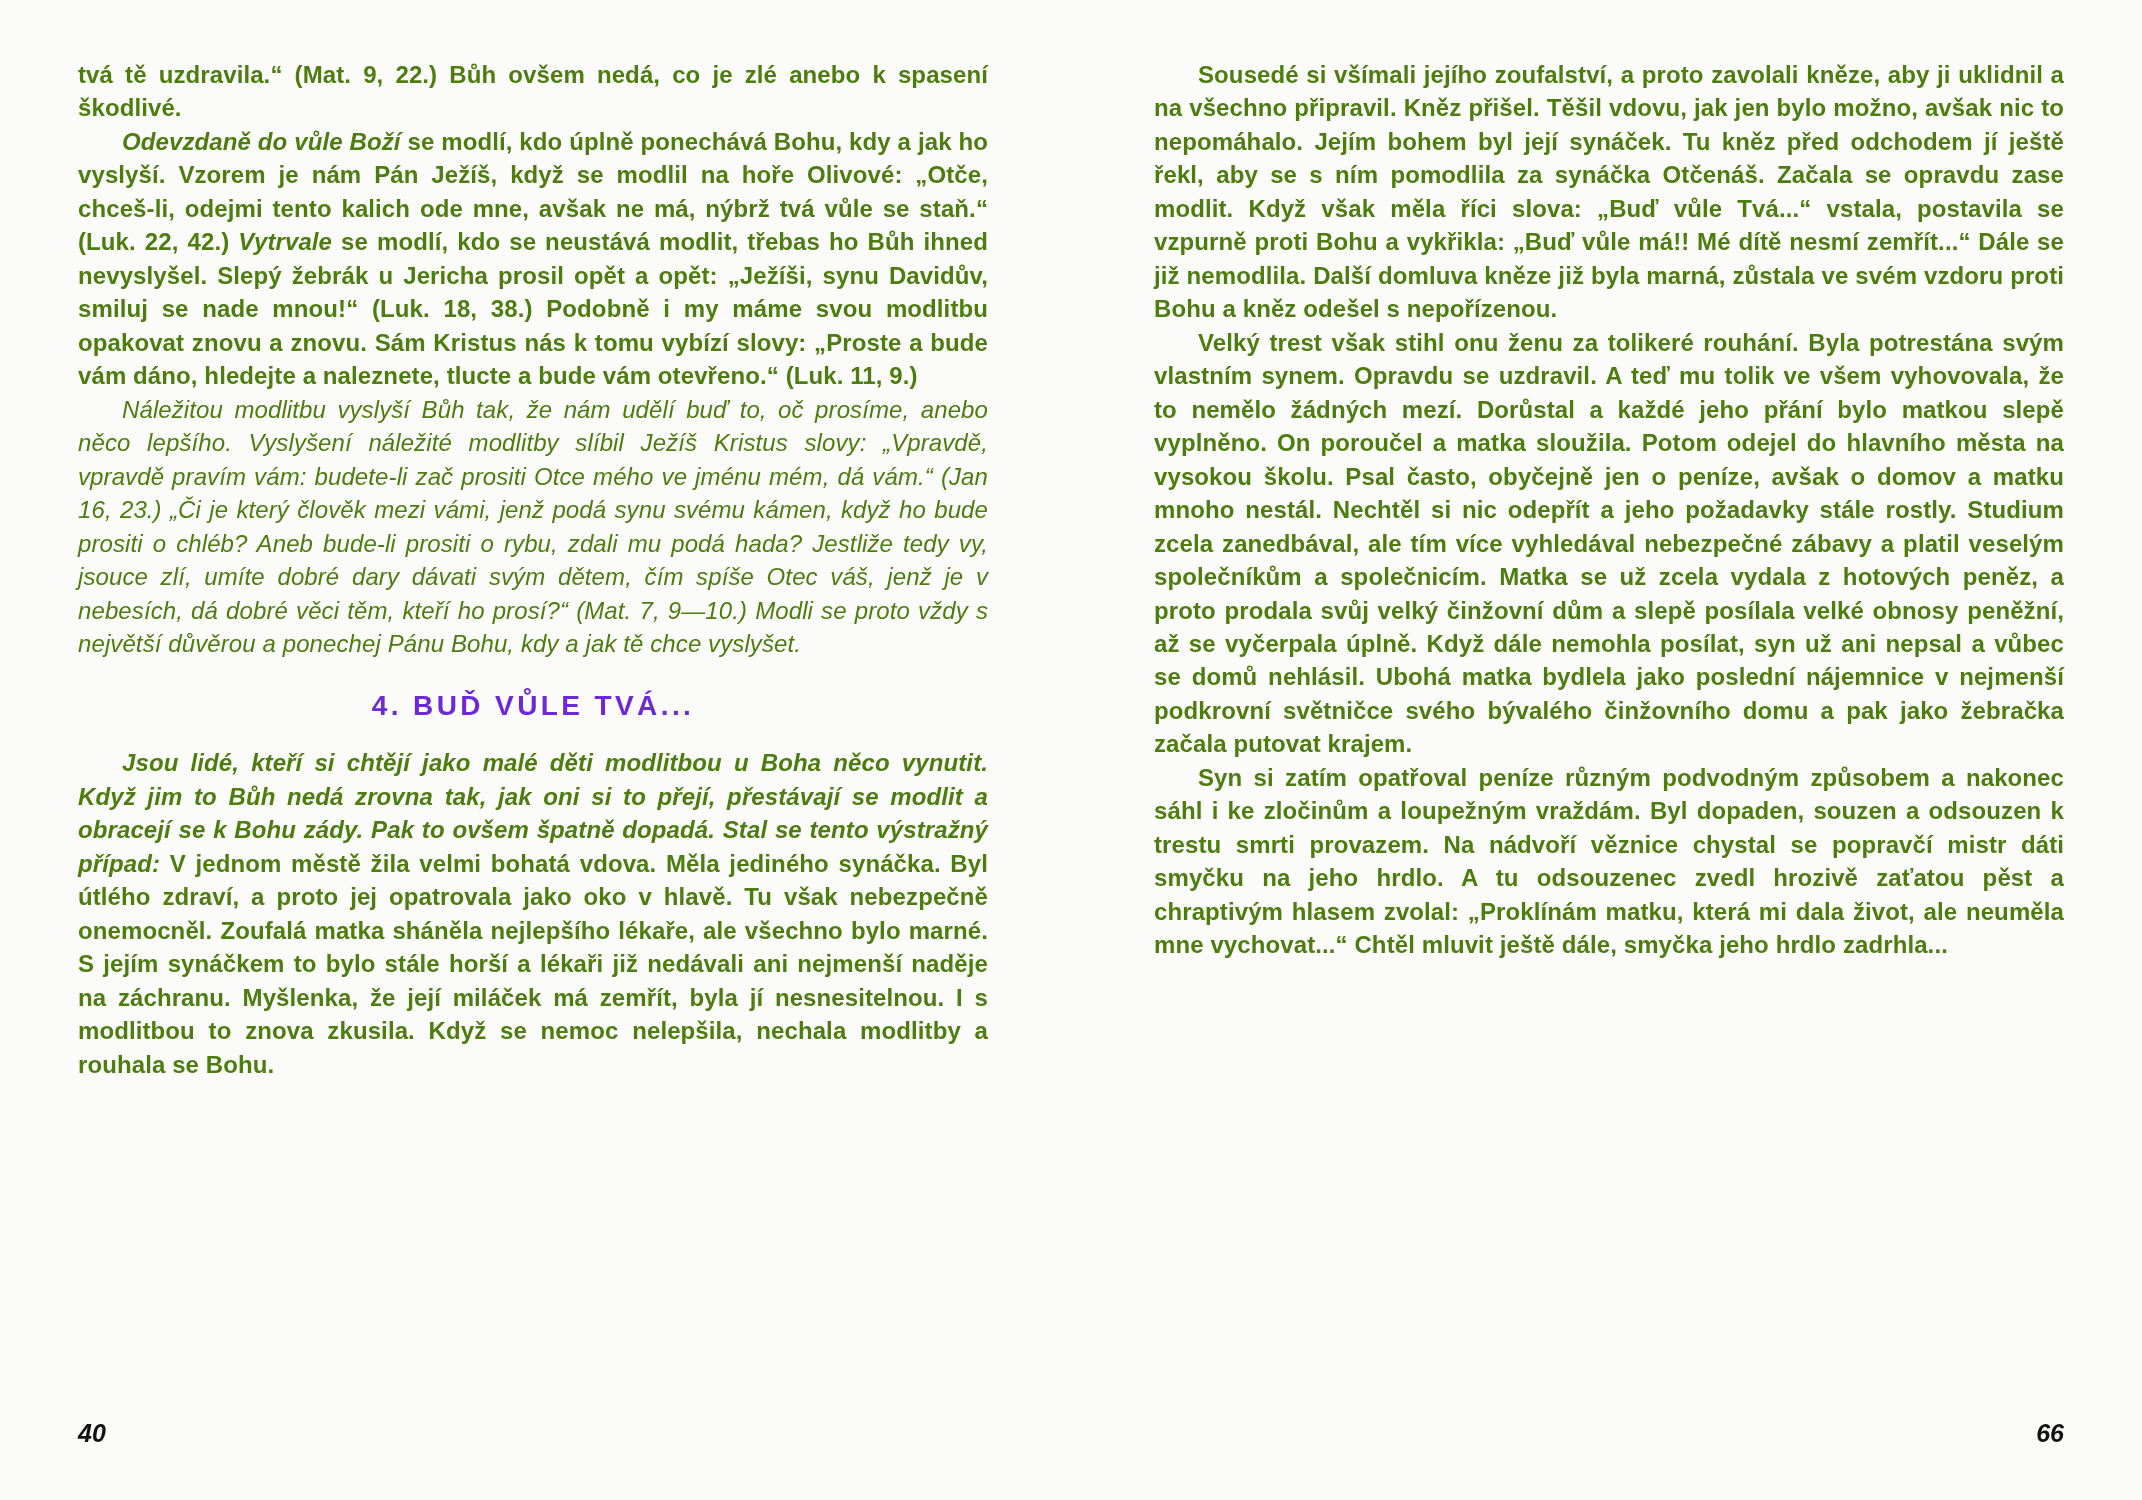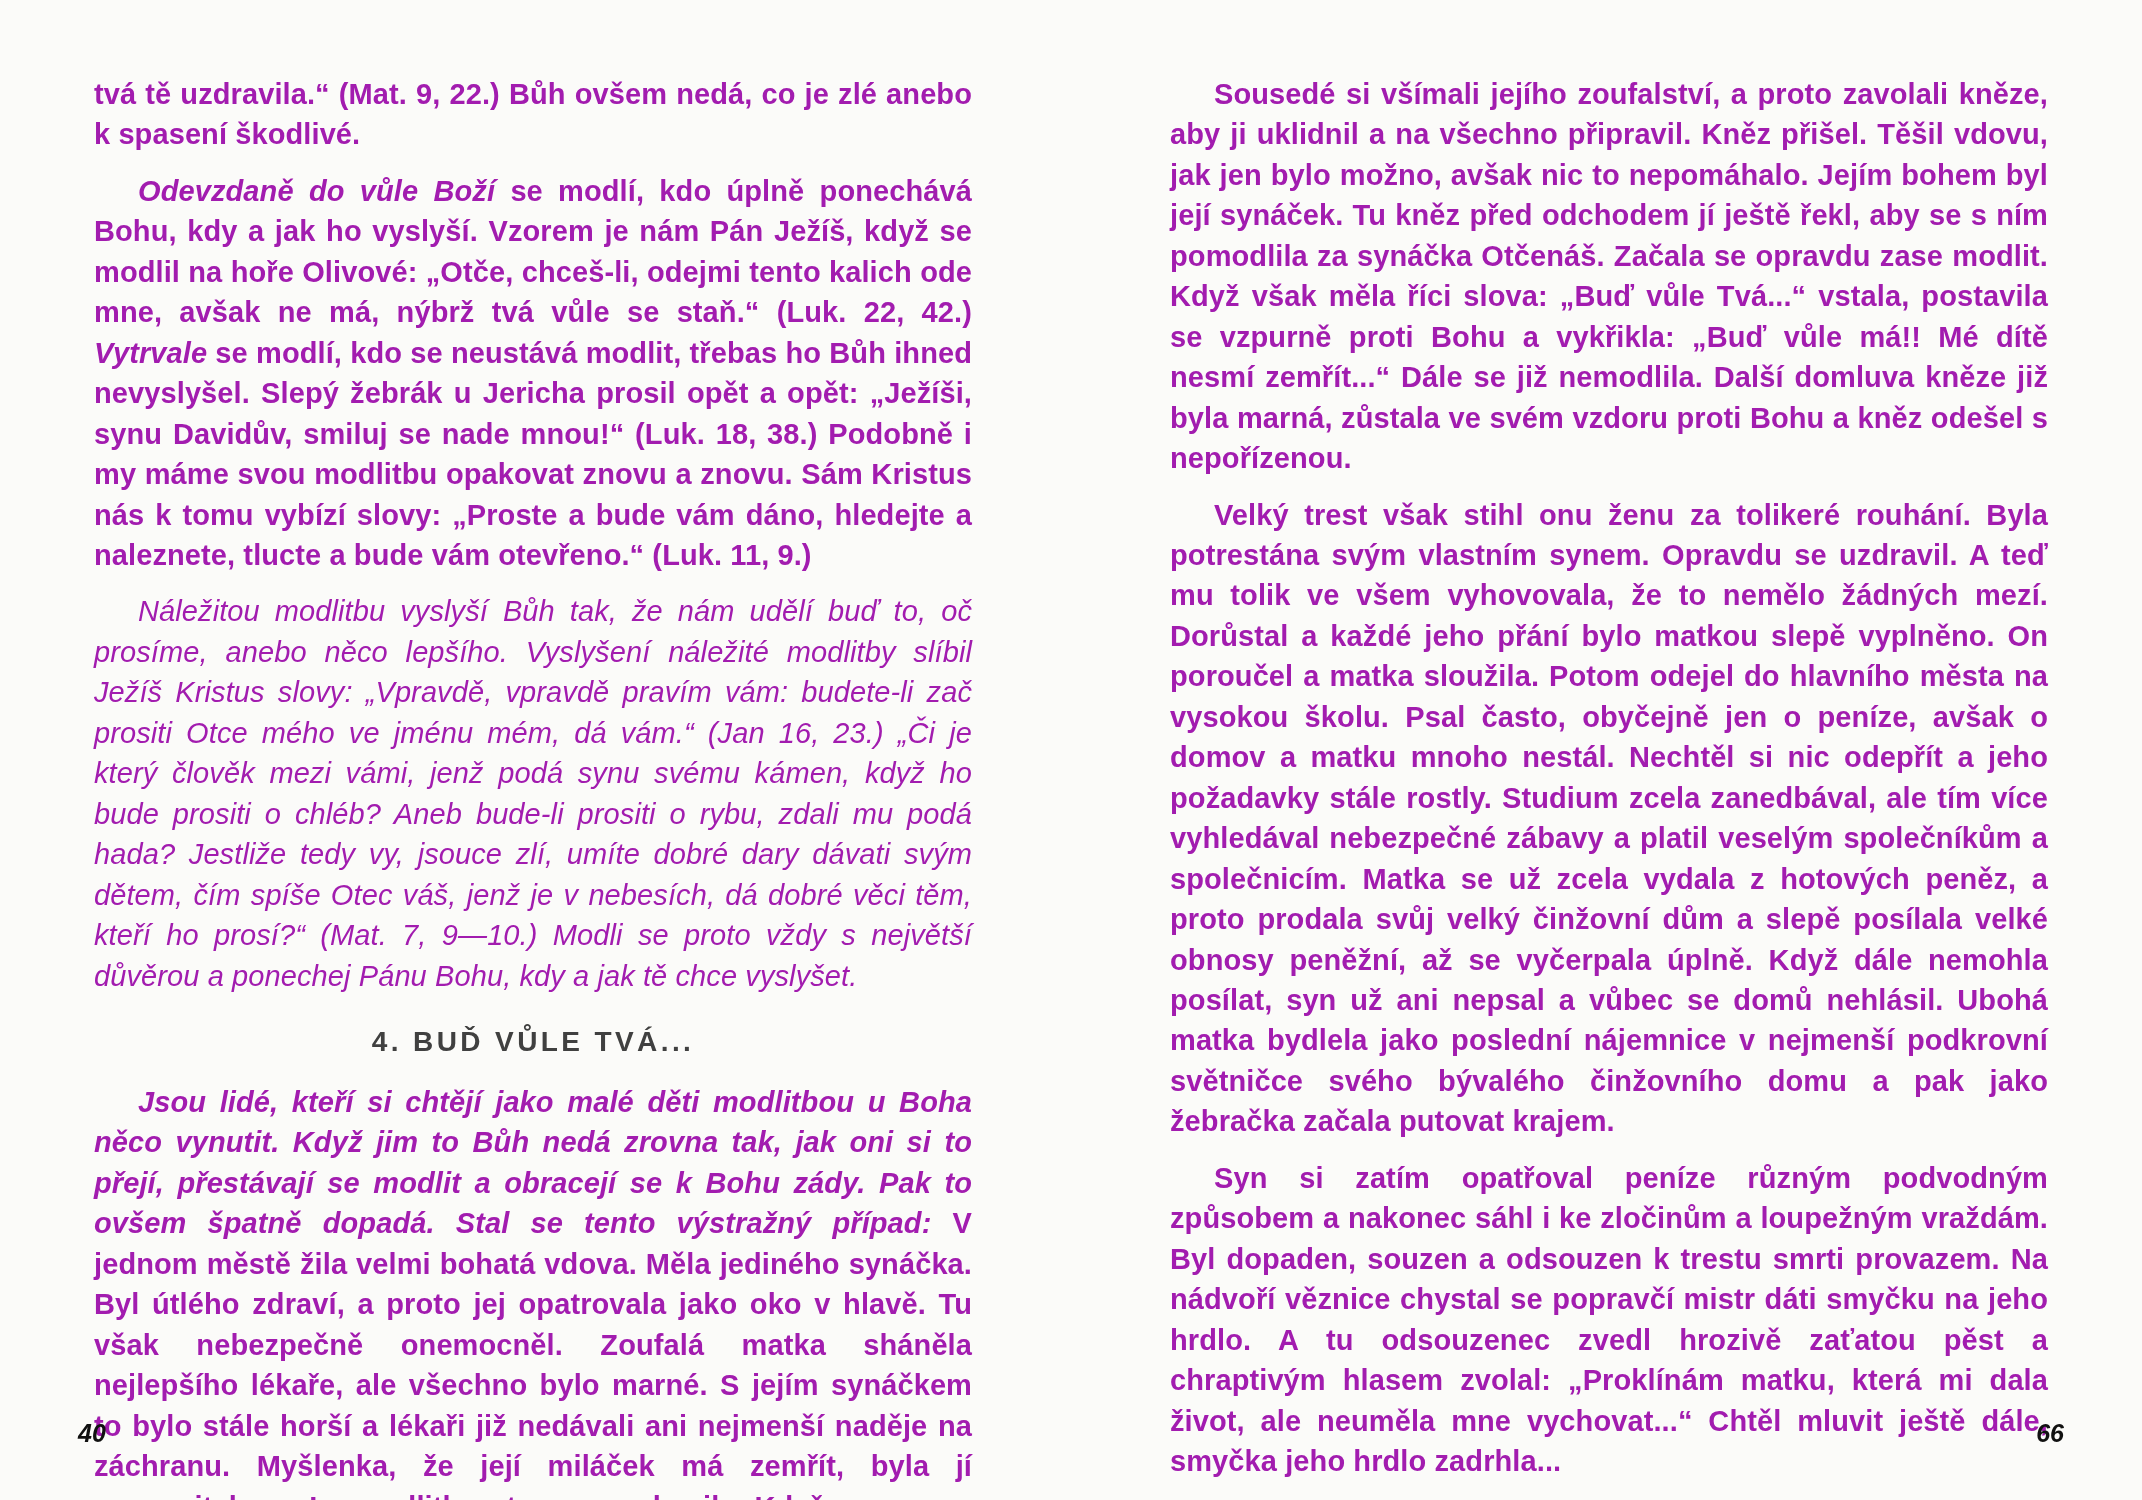--- a/index.html
+++ b/index.html
@@ -30,41 +30,41 @@
     justify-content: space-between;
   }
   .column {
     width: 910px;
     box-sizing: border-box;
   }
   .column.left { margin-left: 78px; }
   .column.right { margin-right: 78px; }
 
   p {
-    margin: 16px;
-    font-size: 29px;
+    margin: 0;
+    font-size: 24px;
     line-height: 1.395;
     text-align: justify;
     text-justify: inter-word;
     letter-spacing: 0.1px;
     font-weight: 600;
-    color: #a21caf;
+    color: #4d7c0f;
   }
   p.indent { text-indent: 44px; }
   p.italic {
     font-style: italic;
     font-weight: 400;
   }
   .heading {
     margin: 30px 0 24px 0;
     text-align: center;
     font-size: 28px;
     font-weight: 700;
     letter-spacing: 3.4px;
-    color: #404040;
+    color: #6d28d9;
   }
   .folio {
     position: absolute;
     bottom: 52px;
     font-size: 25px;
     font-weight: 700;
     font-style: italic;
     color: #111111;
   }
   .folio.left { left: 78px; margin-top: 48px; }

